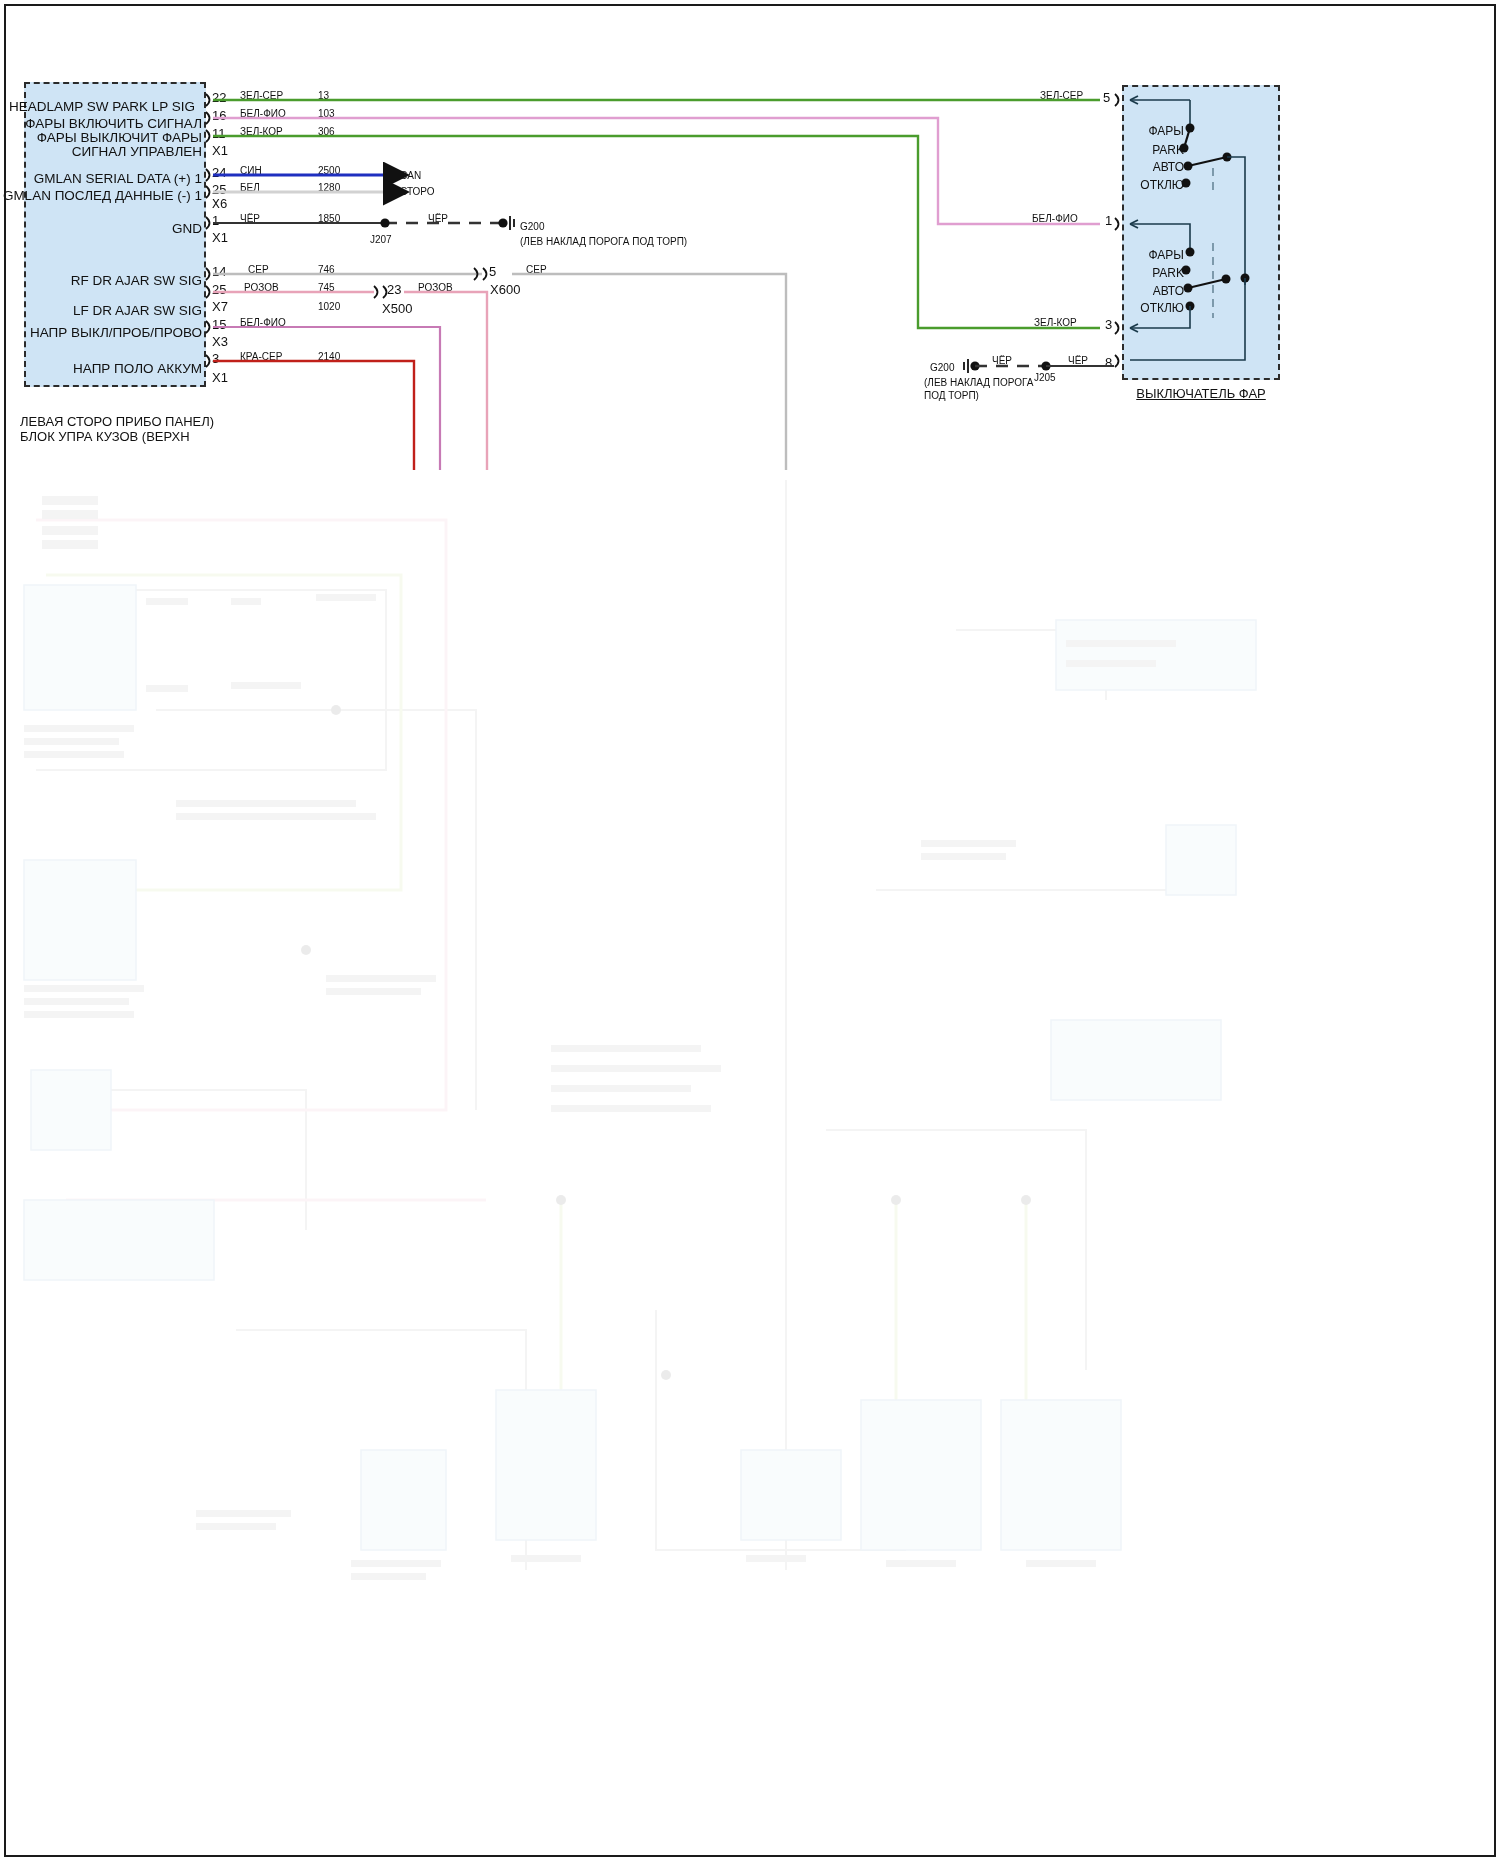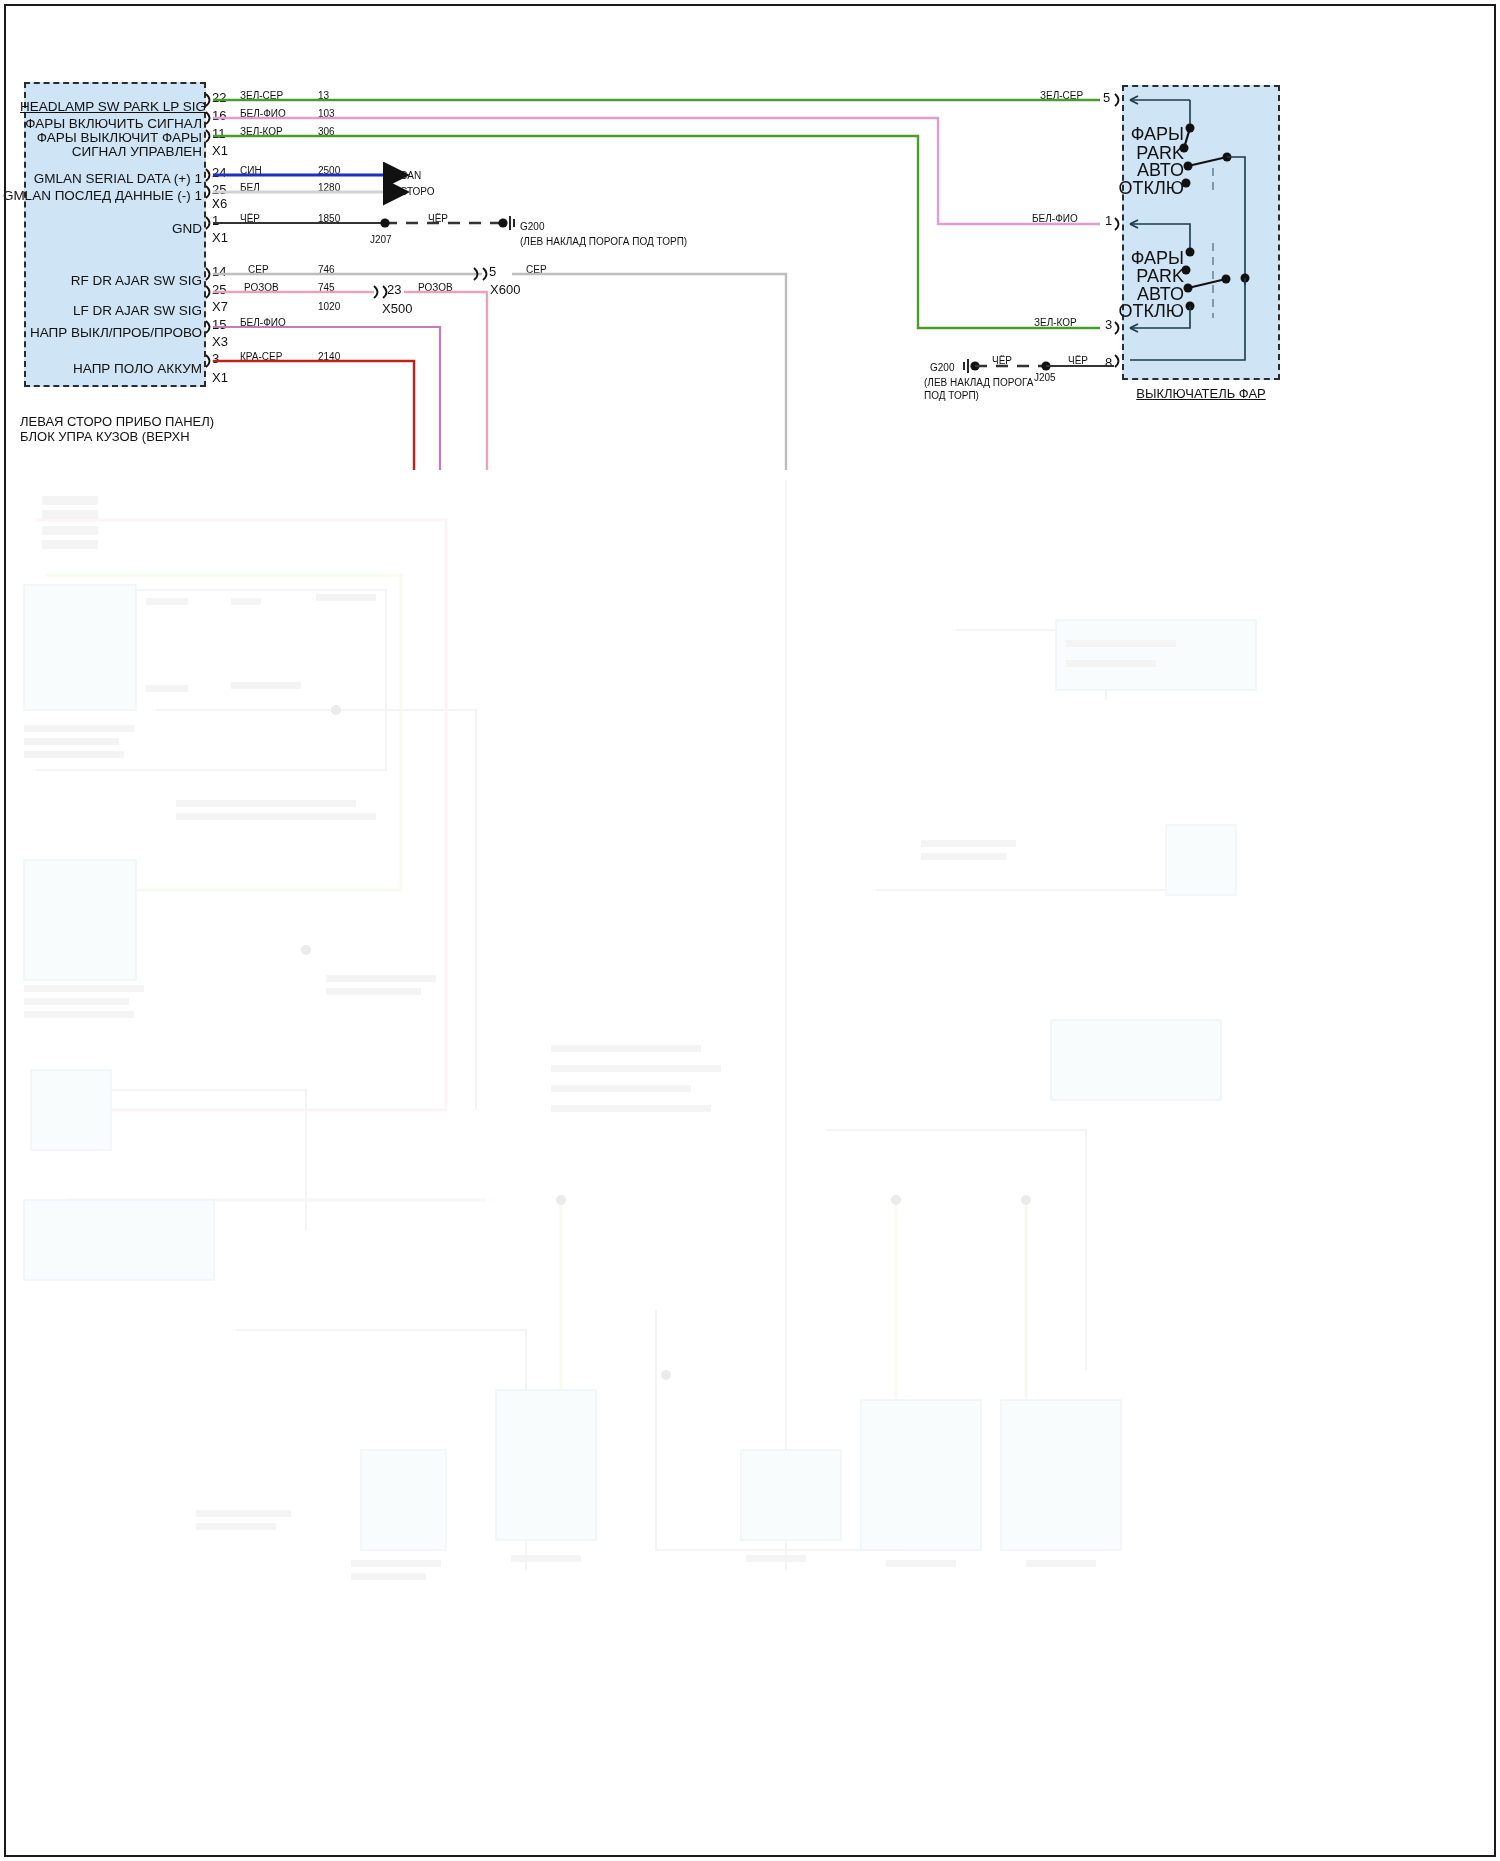--- a/index.html
+++ b/index.html
@@ -55,39 +55,39 @@
     color: #111;
     white-space: pre;
     line-height: 1.18;
   }
   .lbl.r { text-align: right; }
   .lbl.c { text-align: center; }
   .pin-label { font-size: 13px; }
   .wire-name { font-size: 10px; }
   .sig-label { font-size: 13.5px; }
   .blk-title { font-size: 13px; }
-  .sw-label { font-size: 18px; }
+  .sw-label { font-size: 12px; }
   svg.overlay {
     position: absolute;
     left: 0; top: 0;
     width: 1500px;
     height: 1861px;
     pointer-events: none;
   }
 </style>
 </head>
 <body>
 
 <div id="page">
 
   <div class="sheet"></div>
 
   <div class="blk" style="left:24px; top:82px; width:182px; height:305px;"></div>
 
-  <div class="lbl r sig-label" style="left:20px; top:99px; width:182px;text-decoration:underline;">HEADLAMP SW PARK LP SIG</div>
+  <div class="lbl r sig-label" style="left:9px; top:99px; width:182px;">HEADLAMP SW PARK LP SIG</div>
   <div class="lbl r sig-label" style="left:20px; top:116px; width:182px;">ФАРЫ ВКЛЮЧИТЬ СИГНАЛ</div>
   <div class="lbl r sig-label" style="left:20px; top:130px; width:182px;">ФАРЫ ВЫКЛЮЧИТ ФАРЫ</div>
   <div class="lbl r sig-label" style="left:20px; top:144px; width:182px;">СИГНАЛ УПРАВЛЕН</div>
   <div class="lbl r sig-label" style="left:10px; top:171px; width:192px;">GMLAN SERIAL DATA (+) 1</div>
   <div class="lbl r sig-label" style="left:0px; top:188px; width:202px;">GMLAN ПОСЛЕД ДАННЫЕ (-) 1</div>
   <div class="lbl r sig-label" style="left:20px; top:221px; width:182px;">GND</div>
   <div class="lbl r sig-label" style="left:20px; top:273px; width:182px;">RF DR AJAR SW SIG</div>
   <div class="lbl r sig-label" style="left:20px; top:291px; width:182px;margin-top:12px;">LF DR AJAR SW SIG</div>
   <div class="lbl r sig-label" style="left:10px; top:325px; width:192px;">НАПР ВЫКЛ/ПРОБ/ПРОВО</div>
   <div class="lbl r sig-label" style="left:20px; top:361px; width:182px;">НАПР ПОЛО АККУМ</div>

